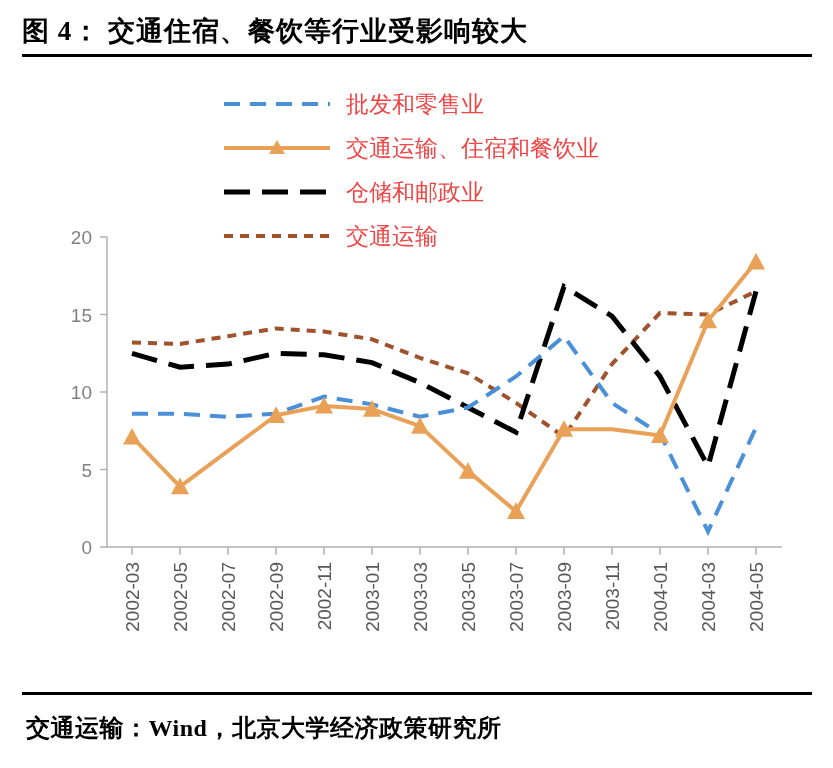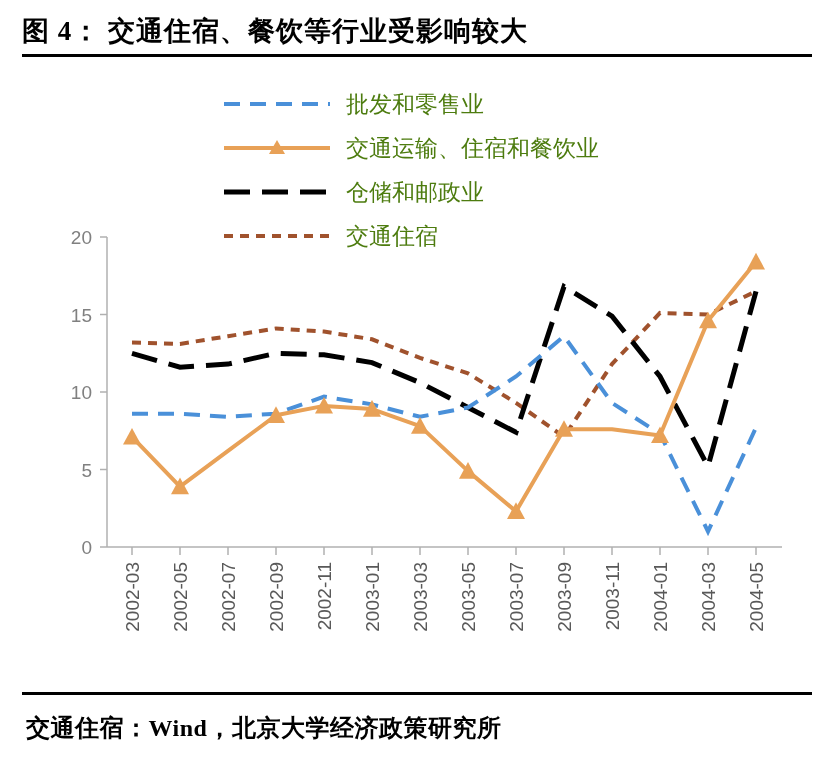--- a/index.html
+++ b/index.html
@@ -89,21 +89,21 @@
   }
   .legend-sample {
     width: 110px;
     height: 24px;
     flex: 0 0 110px;
     position: relative;
   }
   .legend-label {
     font-family: "Liberation Serif", serif;
     font-size: 23px;
-    color: #4d7c0f;
+    color: #ef4444;
     white-space: nowrap;
     padding-left: 14px;
   }
   .tick-label {
     font-family: "Liberation Sans", sans-serif;
     font-size: 19px;
     fill: #808080;
   }
   .xtick-label {
     font-family: "Liberation Sans", sans-serif;
@@ -225,21 +225,21 @@
             </svg>
         </span>
         <span class="legend-label">仓储和邮政业</span>
       </div>
       <div class="legend-row">
         <span class="legend-sample">
           <svg width="110" height="24">
               <line x1="2" y1="12" x2="108" y2="12" stroke="#A0522D" stroke-width="4" stroke-dasharray="9 7"></line>
             </svg>
         </span>
-        <span class="legend-label">交通住宿</span>
+        <span class="legend-label">交通运输</span>
       </div>
     </div>
   </div>
 
   <div class="rule-bottom"></div>
-  <div class="source">交通住宿：Wind，北京大学经济政策研究所</div>
+  <div class="source">交通运输：Wind，北京大学经济政策研究所</div>
 
 </div>
 
 </body></html>

